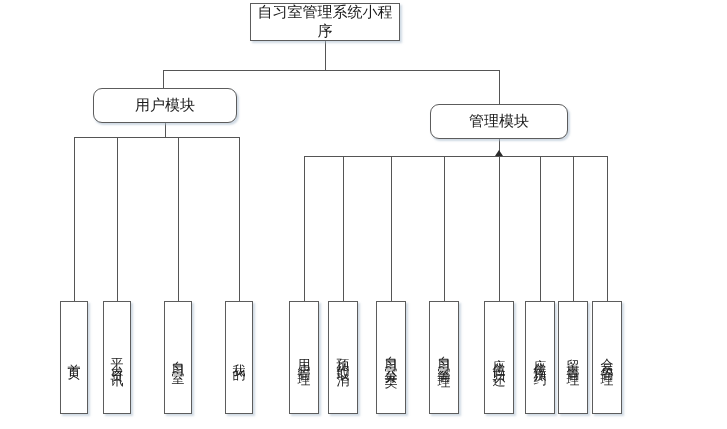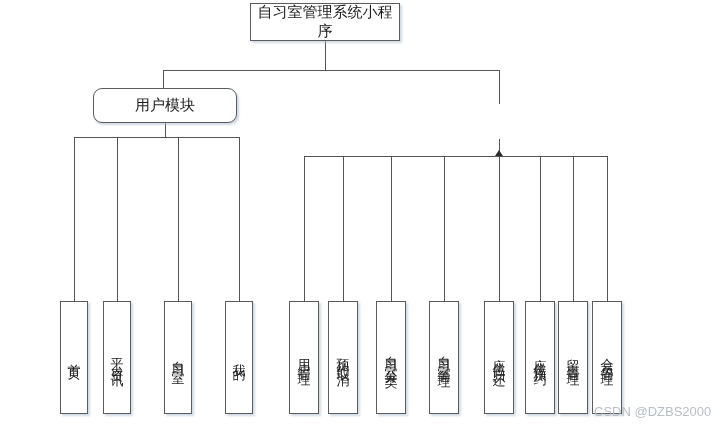--- a/index.html
+++ b/index.html
@@ -91,29 +91,29 @@
   <div class="line vline" style="left:499px; top:156px; height:145px;"></div>
   <div class="line vline" style="left:540px; top:156px; height:145px;"></div>
   <div class="line vline" style="left:573px; top:156px; height:145px;"></div>
   <div class="line vline" style="left:607px; top:156px; height:145px;"></div>
   <div class="arrow-up" style="left:495px; top:150px;"></div>
 
   <div class="box root-box">自习室管理系统小程序</div>
 
   <div class="box module-box user-module">用户模块</div>
 
+  <div class="box module-box admin-module">管理模块</div>
 
   <div class="box leaf leaf-l" style="left:60px;">首页</div>
   <div class="box leaf leaf-l" style="left:103px;">平台资讯</div>
   <div class="box leaf leaf-l" style="left:164px;">自习室</div>
   <div class="box leaf leaf-l" style="left:225px;">我的</div>
 
   <div class="box leaf leaf-r" style="left:289px;">用户管理</div>
   <div class="box leaf leaf-r" style="left:328px;">预约取消</div>
   <div class="box leaf leaf-r" style="left:376px;">自习室分类</div>
   <div class="box leaf leaf-r" style="left:429px;">自习室管理</div>
   <div class="box leaf leaf-r" style="left:484px;">座位归还</div>
   <div class="box leaf leaf-r" style="left:525px;">座位预约</div>
   <div class="box leaf leaf-r" style="left:558px;">留言管理</div>
   <div class="box leaf leaf-r" style="left:592px;">会员管理</div>
 
-  <div class="watermark">CSDN @DZBS2000</div>
 </div>
 
 </body></html>

